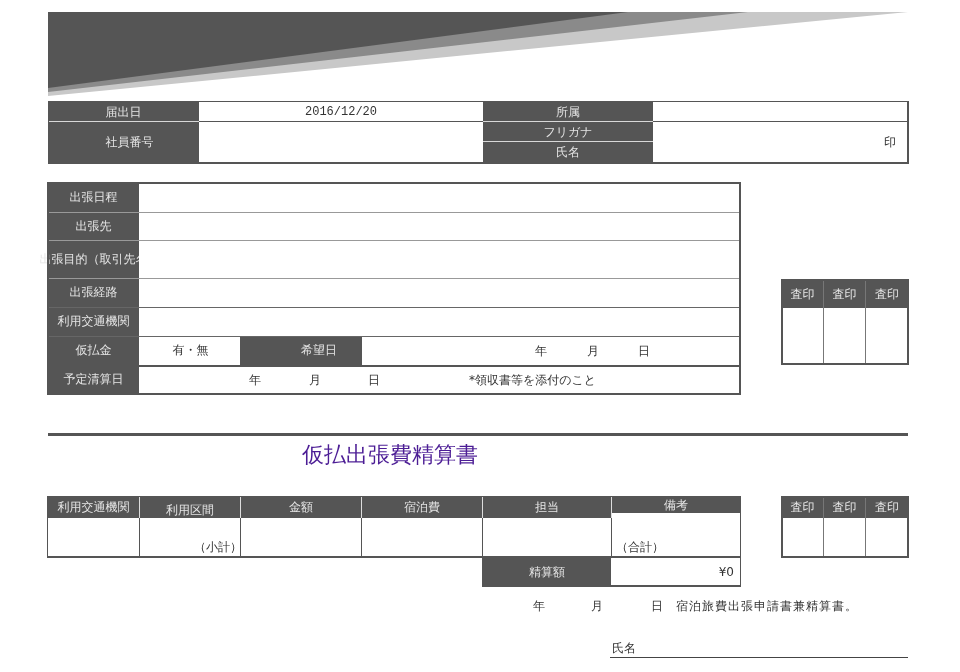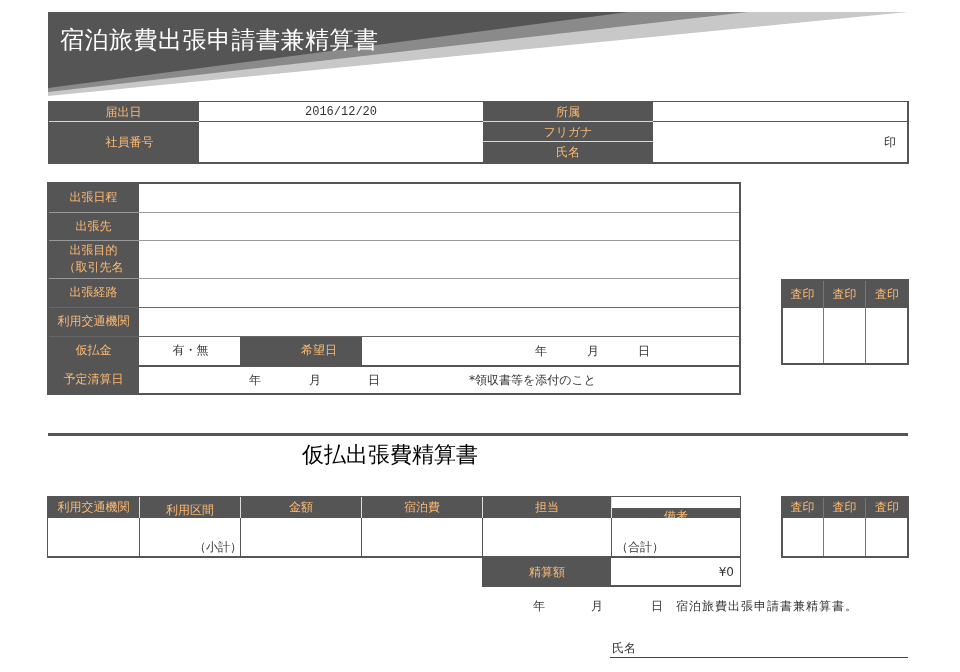--- a/index.html
+++ b/index.html
@@ -9,46 +9,45 @@
 
   
   .banner { left: 48px; top: 12px; width: 860px; height: 84px; }
   .banner svg { position: absolute; left: 0; top: 0; }
   .banner-title { position: absolute; left: 12px; top: 12px; color: #ffffff;
                   font-size: 24px; letter-spacing: 0.5px; white-space: nowrap; }
 
   
   .cell { position: absolute; box-sizing: border-box; display: flex; align-items: center;
           font-size: 12px; white-space: nowrap; }
-  .dark { background: #555555; color: #fdba74; justify-content: center; }
+  .dark { background: #555555; color: #e5e5e5; justify-content: center; }
   .light { background: #ffffff; color: #333; }
   .center { justify-content: center; font-family: Liberation Mono, monospace; }
   .right { justify-content: flex-end; padding-right: 12px; }
 
   .hline { position: absolute; height: 1px; }
   .vline { position: absolute; width: 1px; }
 
   .frame { position: absolute; box-sizing: border-box; border: 2px solid #555; }
 
   .section-rule { left: 48px; top: 433px; width: 860px; height: 3px; background: #555; }
-  .section-title { left: 0; top: 440px; width: 780px; text-align: center; font-size: 22px; color: #000000; }
+  .section-title { left: 0; top: 440px; width: 780px; text-align: center; font-size: 22px; color: #4c1d95; }
 
   .plain { position: absolute; font-size: 12px; color: #333; white-space: nowrap; }
 </style>
 </head>
 <body>
 
 <div class="abs banner">
   <svg width="860" height="84" viewBox="0 0 860 84">
     <polygon points="0,0 860,0 0,84" fill="#c8c8c8"></polygon>
     <polygon points="0,0 700,0 0,80" fill="#8a8a8a"></polygon>
     <polygon points="0,0 580,0 0,76" fill="#555555"></polygon>
     <polygon points="0,0 860,0 860,2 0,2" fill="#555555" opacity="0.0"></polygon>
   </svg>
-  <div class="banner-title">宿泊旅費出張申請書兼精算書</div>
 </div>
 
 <div>
   <div class="cell dark" style="left:48px;top:102px;width:151px;height:20px;">届出日</div>
   <div class="cell light center" style="left:199px;top:102px;width:284px;height:20px;">2016/12/20</div>
   <div class="cell dark" style="left:48px;top:122px;width:151px;height:41px;padding-left:12px;">社員番号</div>
   <div class="cell light" style="left:199px;top:122px;width:284px;height:41px;"></div>
 
   <div class="cell dark" style="left:483px;top:102px;width:170px;height:20px;">所属</div>
   <div class="cell light" style="left:653px;top:102px;width:255px;height:20px;"></div>
@@ -63,21 +62,21 @@
   <div class="hline" style="left:483px;top:121px;width:170px;background:#d8d8d8;"></div>
   <div class="hline" style="left:483px;top:141px;width:170px;background:#d8d8d8;"></div>
   <div class="hline" style="left:653px;top:121px;width:255px;background:#555;"></div>
   <div class="frame" style="left:48px;top:101px;width:861px;height:63px;border-width:1px 2px 2px 1px;"></div>
 </div>
 
 <div>
 
   <div class="cell dark" style="left:48px;top:183px;width:91px;height:29px;">出張日程</div>
   <div class="cell dark" style="left:48px;top:212px;width:91px;height:28px;">出張先</div>
-  <div class="cell dark" style="left:48px;top:240px;width:91px;height:38px;flex-direction:column;line-height:17px;">
+  <div class="cell dark" style="left:48px;top:240px;width:91px;height:38px;flex-direction:row;line-height:17px;">
     <span>出張目的</span>
     <span>（取引先名</span>
   </div>
   <div class="cell dark" style="left:48px;top:278px;width:91px;height:29px;">出張経路</div>
   <div class="cell dark" style="left:48px;top:307px;width:91px;height:29px;">利用交通機関</div>
   <div class="cell dark" style="left:48px;top:336px;width:91px;height:29px;">仮払金</div>
   <div class="cell dark" style="left:48px;top:365px;width:91px;height:29px;">予定清算日</div>
 
   <div class="cell light" style="left:139px;top:183px;width:601px;height:29px;"></div>
   <div class="cell light" style="left:139px;top:212px;width:601px;height:28px;"></div>
@@ -124,21 +123,21 @@
 <div class="abs section-rule"></div>
 <div class="abs section-title">仮払出張費精算書</div>
 
 <div>
 
   <div class="cell dark" style="left:48px;top:497px;width:91px;height:21px;">利用交通機関</div>
   <div class="cell dark" style="left:140px;top:497px;width:100px;height:27px;">利用区間</div>
   <div class="cell dark" style="left:241px;top:497px;width:120px;height:21px;">金額</div>
   <div class="cell dark" style="left:362px;top:497px;width:120px;height:21px;text-align:right;">宿泊費</div>
   <div class="cell dark" style="left:483px;top:497px;width:128px;height:21px;">担当</div>
-  <div class="cell dark" style="left:612px;top:508px;width:128px;height:16px;">備考</div>
+  <div class="cell dark" style="left:612px;top:497px;width:128px;height:16px;">備考</div>
 
   <div class="cell light" style="left:48px;top:518px;width:91px;height:39px;"></div>
   <div class="cell light" style="left:140px;top:518px;width:100px;height:56px;">
     <span class="plain" style="left:54px;top:21px;">（小計）</span>
   </div>
   <div class="cell light" style="left:241px;top:518px;width:120px;height:39px;"></div>
   <div class="cell light" style="left:362px;top:518px;width:120px;height:39px;"></div>
   <div class="cell light" style="left:483px;top:518px;width:128px;height:39px;"></div>
   <div class="cell light" style="left:612px;top:518px;width:128px;height:39px;">
     <span class="plain" style="left:4px;top:21px;">（合計）</span>

